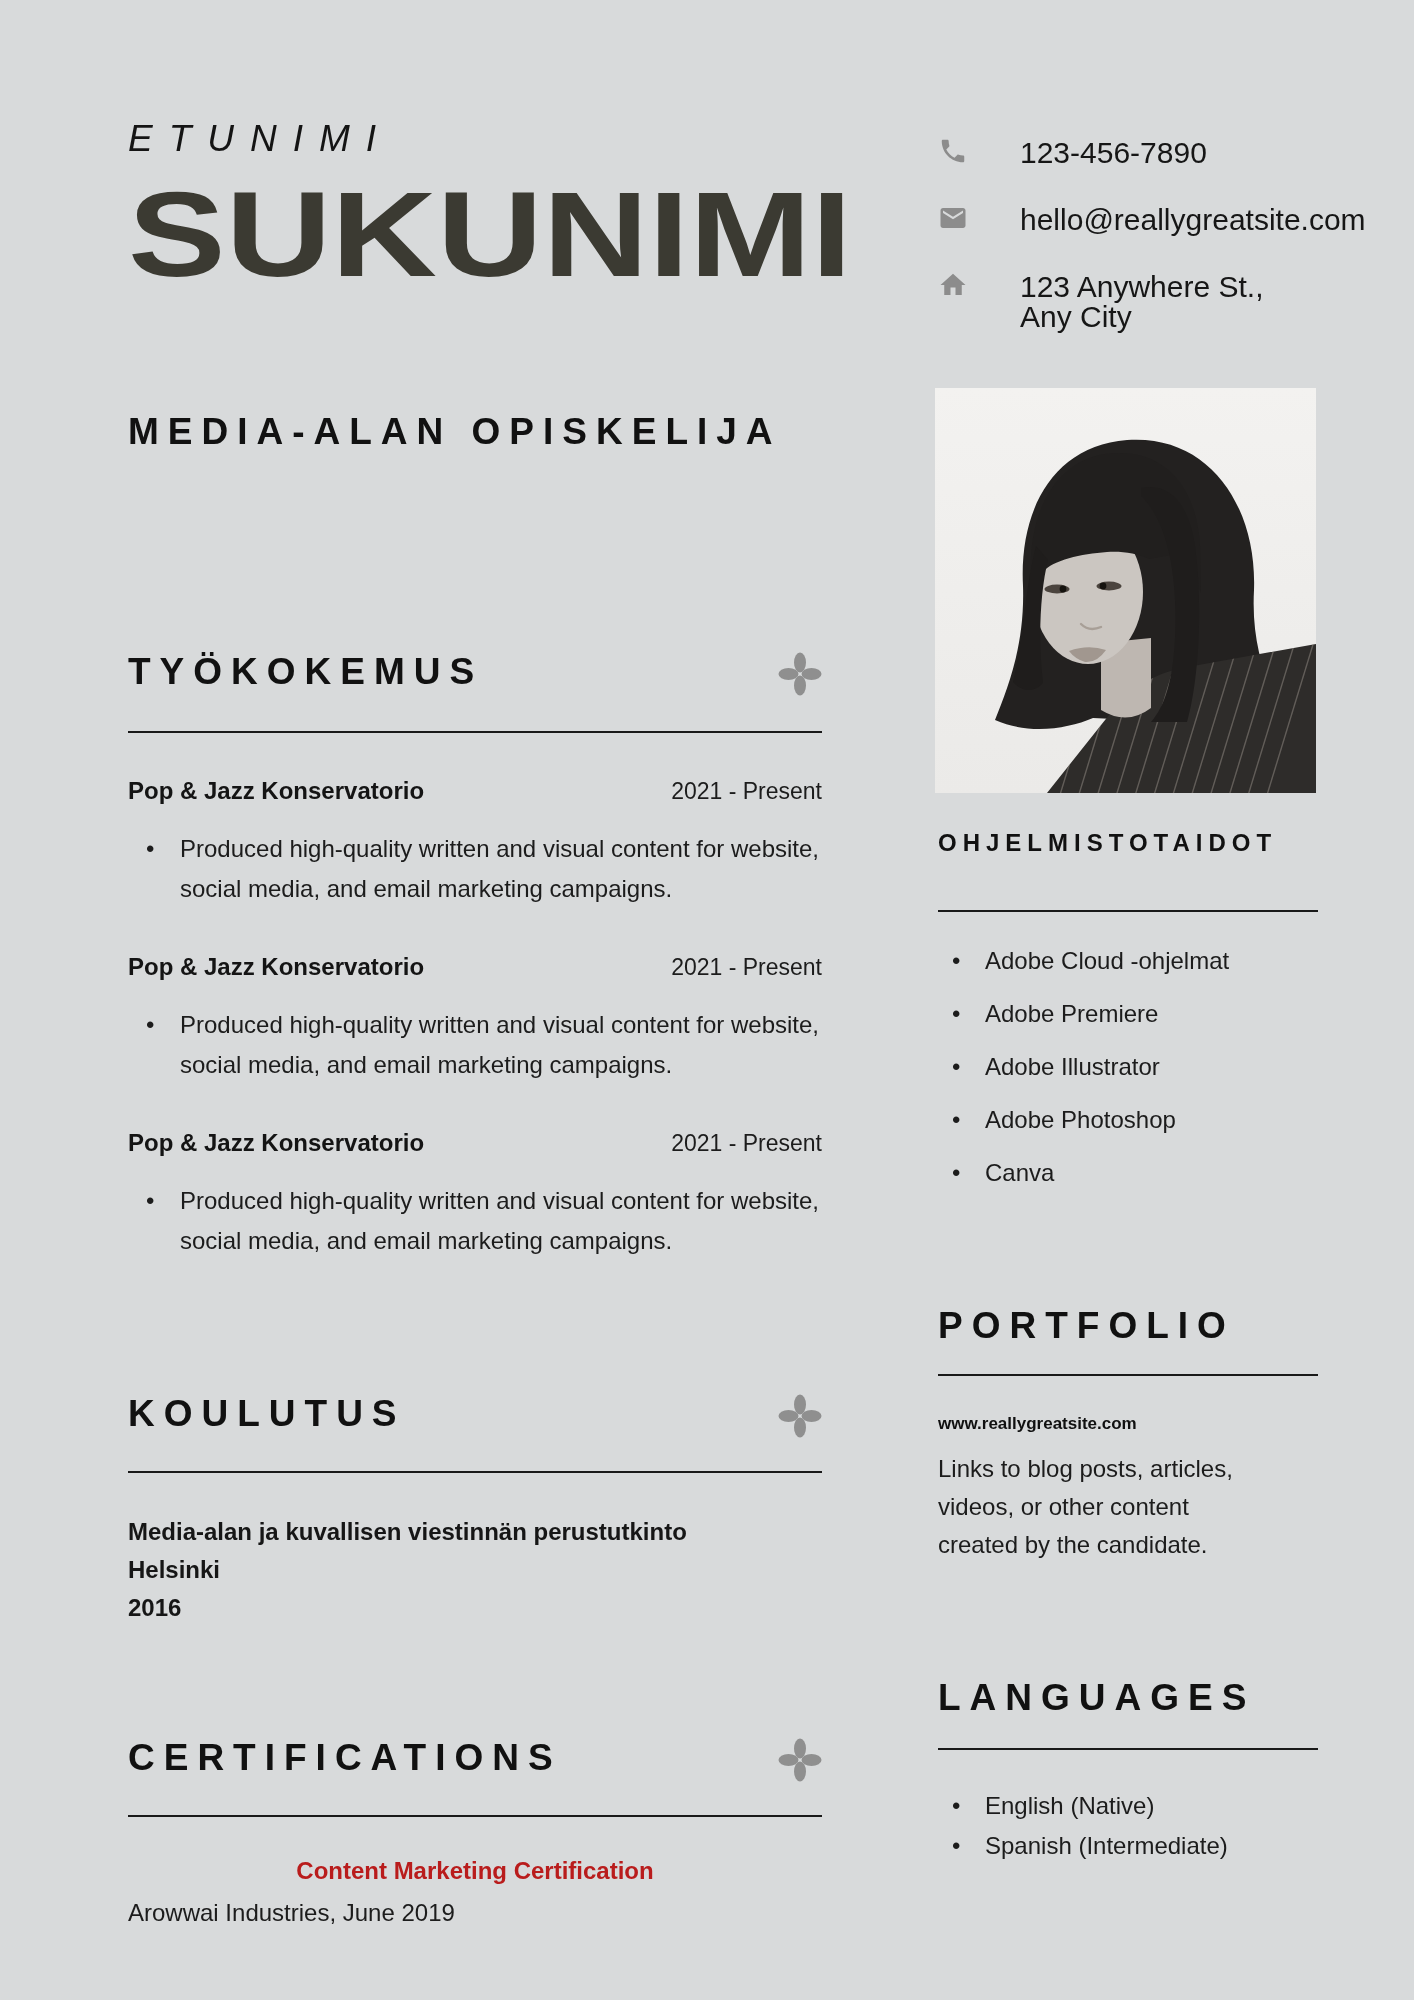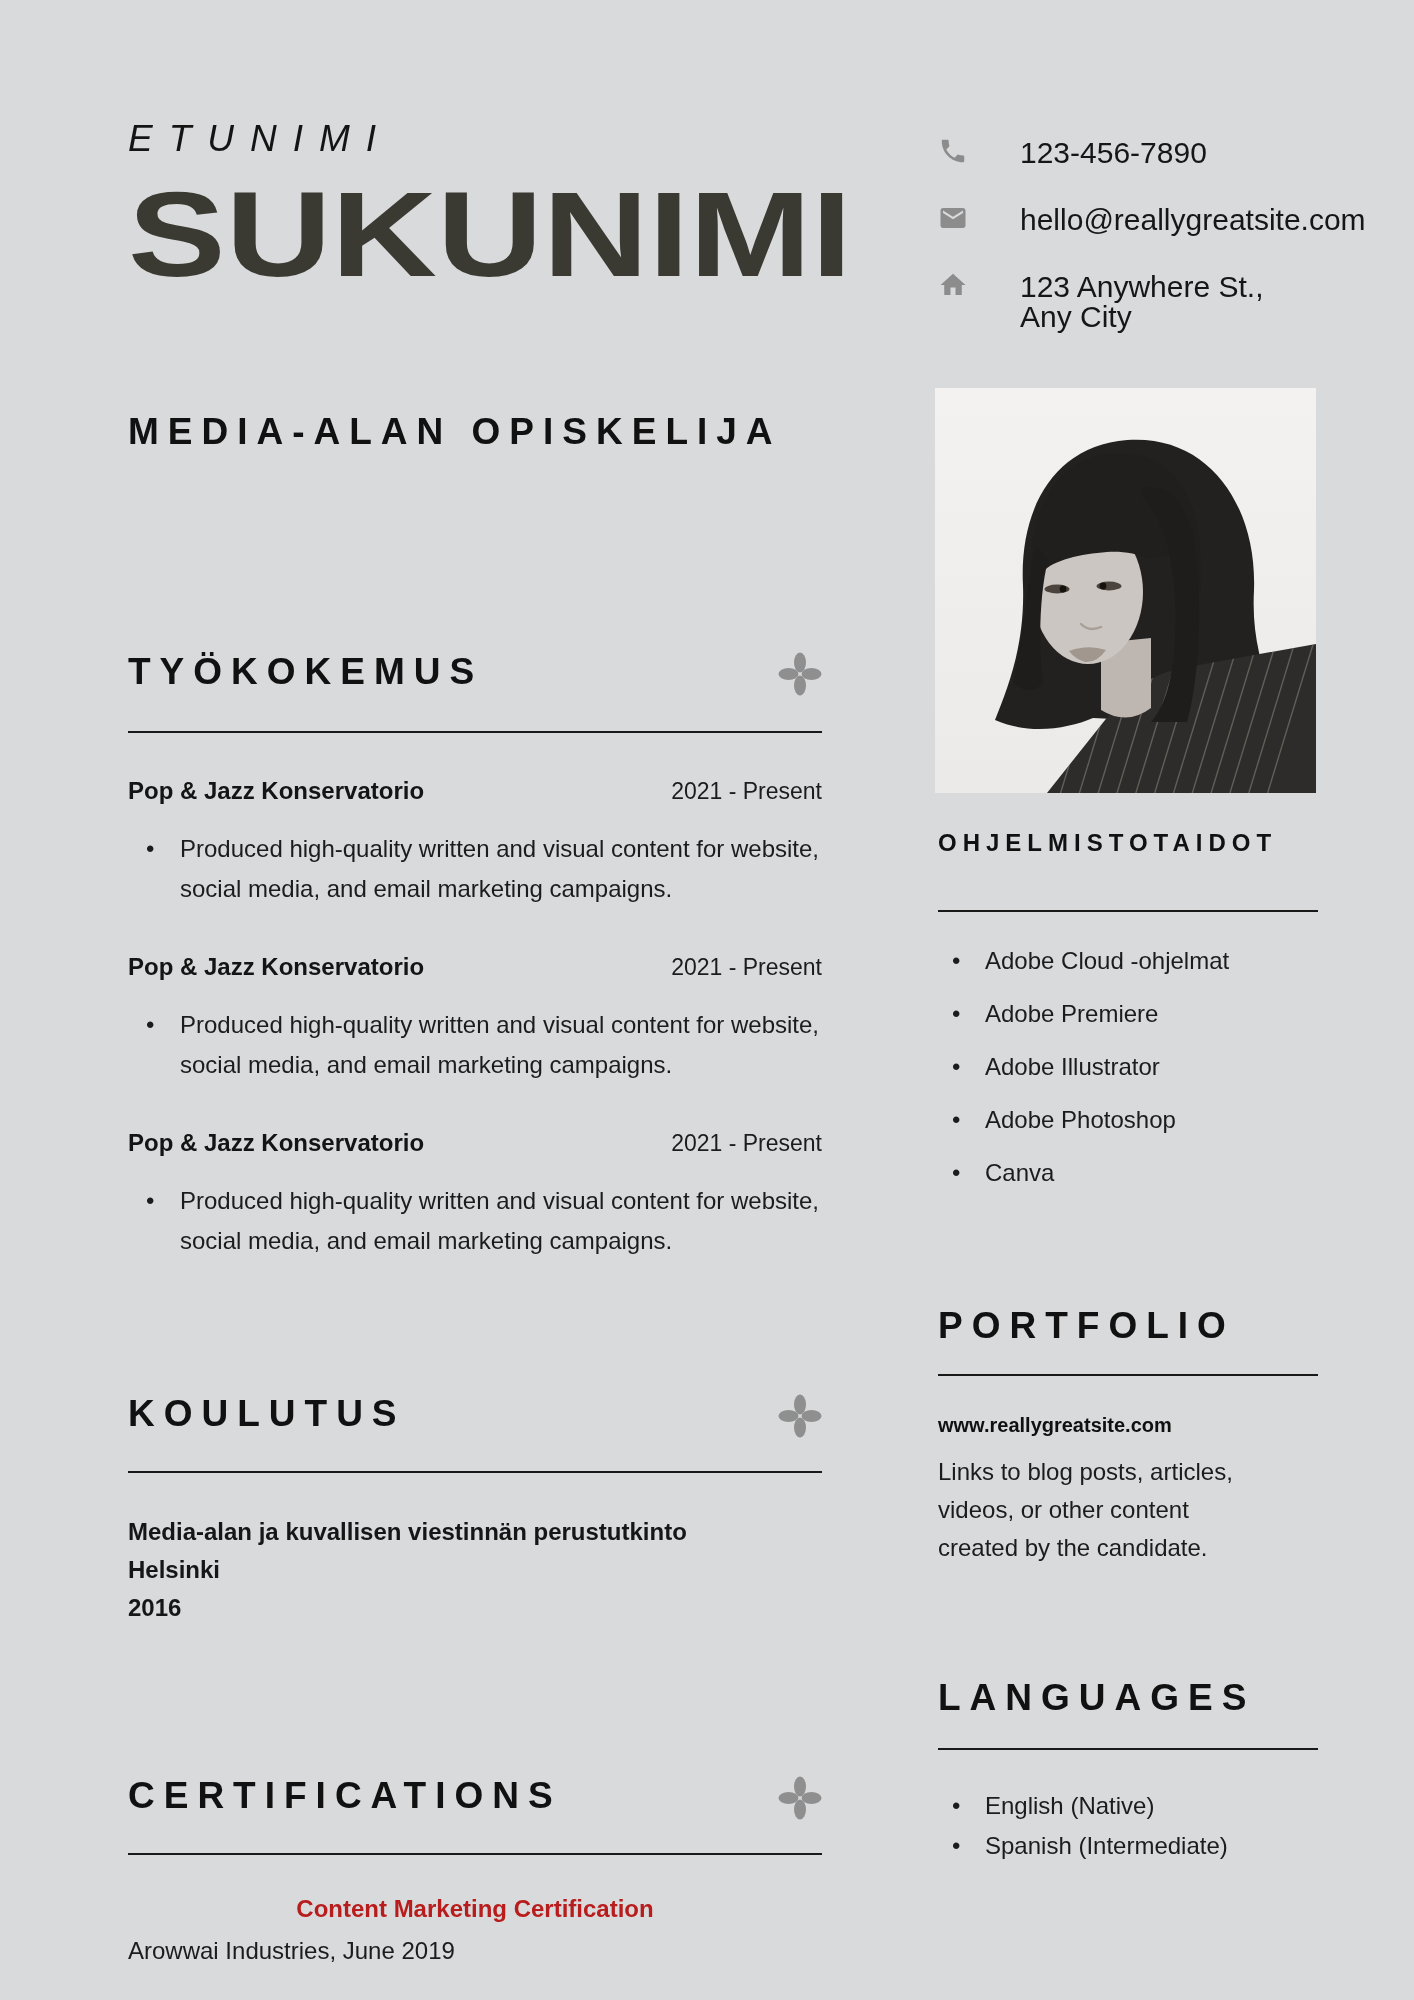--- a/index.html
+++ b/index.html
@@ -42,36 +42,36 @@
   .entry{margin-top:44px;}
   .entry-head{display:flex;justify-content:space-between;align-items:flex-end;}
   .entry-employer{font-size:24px;font-weight:700;color:#141414;}
   .entry-dates{font-size:23px;color:#1c1c1c;}
   ul.bullets{list-style:none;margin:24px 0 0 0;padding:0;}
   ul.bullets li{position:relative;padding-left:52px;font-size:24px;line-height:40px;color:#1c1c1c;}
   ul.bullets li::before{content:"•";position:absolute;left:18px;top:0;font-size:24px;}
   .education{position:absolute;left:128px;top:1394px;width:694px;}
   .education .rule{margin-top:29px;}
   .edu-lines{margin-top:40px;font-size:24px;font-weight:700;line-height:38px;color:#161616;}
-  .certs{position:absolute;left:128px;top:1776px;width:694px;}
+  .certs{position:absolute;left:128px;top:1738px;width:694px;}
   .certs .rule{margin-top:29px;}
   .cert-name{margin-top:40px;font-size:24px;font-weight:700;color:#b91c1c;text-align:center;}
   .cert-issuer{margin-top:14px;font-size:24px;color:#1c1c1c;}
   
   .photo{position:absolute;left:935px;top:388px;width:381px;height:405px;}
   .photo svg{display:block;width:100%;height:100%;}
   .skills{position:absolute;left:938px;top:830px;width:380px;}
   .skills .rule{margin-top:54px;}
   ul.rlist{list-style:none;margin:36px 0 0 0;padding:0;}
   ul.rlist li{position:relative;padding-left:47px;font-size:24px;color:#1c1c1c;}
   ul.rlist li::before{content:"•";position:absolute;left:14px;top:0;font-size:24px;}
   .skills ul.rlist li{margin-bottom:27px;line-height:26px;}
   .portfolio{position:absolute;left:938px;top:1306px;width:380px;}
   .portfolio .rule{margin-top:27px;}
-  .portfolio-url{margin-top:38px;font-size:20px;font-weight:700;color:#101010;text-decoration:none;display:inline-block;}
+  .portfolio-url{margin-top:38px;font-size:17px;font-weight:700;color:#101010;text-decoration:none;display:inline-block;}
   .portfolio-desc{margin-top:16px;font-size:24px;line-height:38px;color:#1c1c1c;width:310px;}
   .languages{position:absolute;left:938px;top:1678px;width:380px;}
   .languages .rule{margin-top:29px;}
   .languages ul.rlist li{line-height:40px;margin-bottom:0;}
 </style>
 </head>
 <body>
 
 <div class="page">
 

